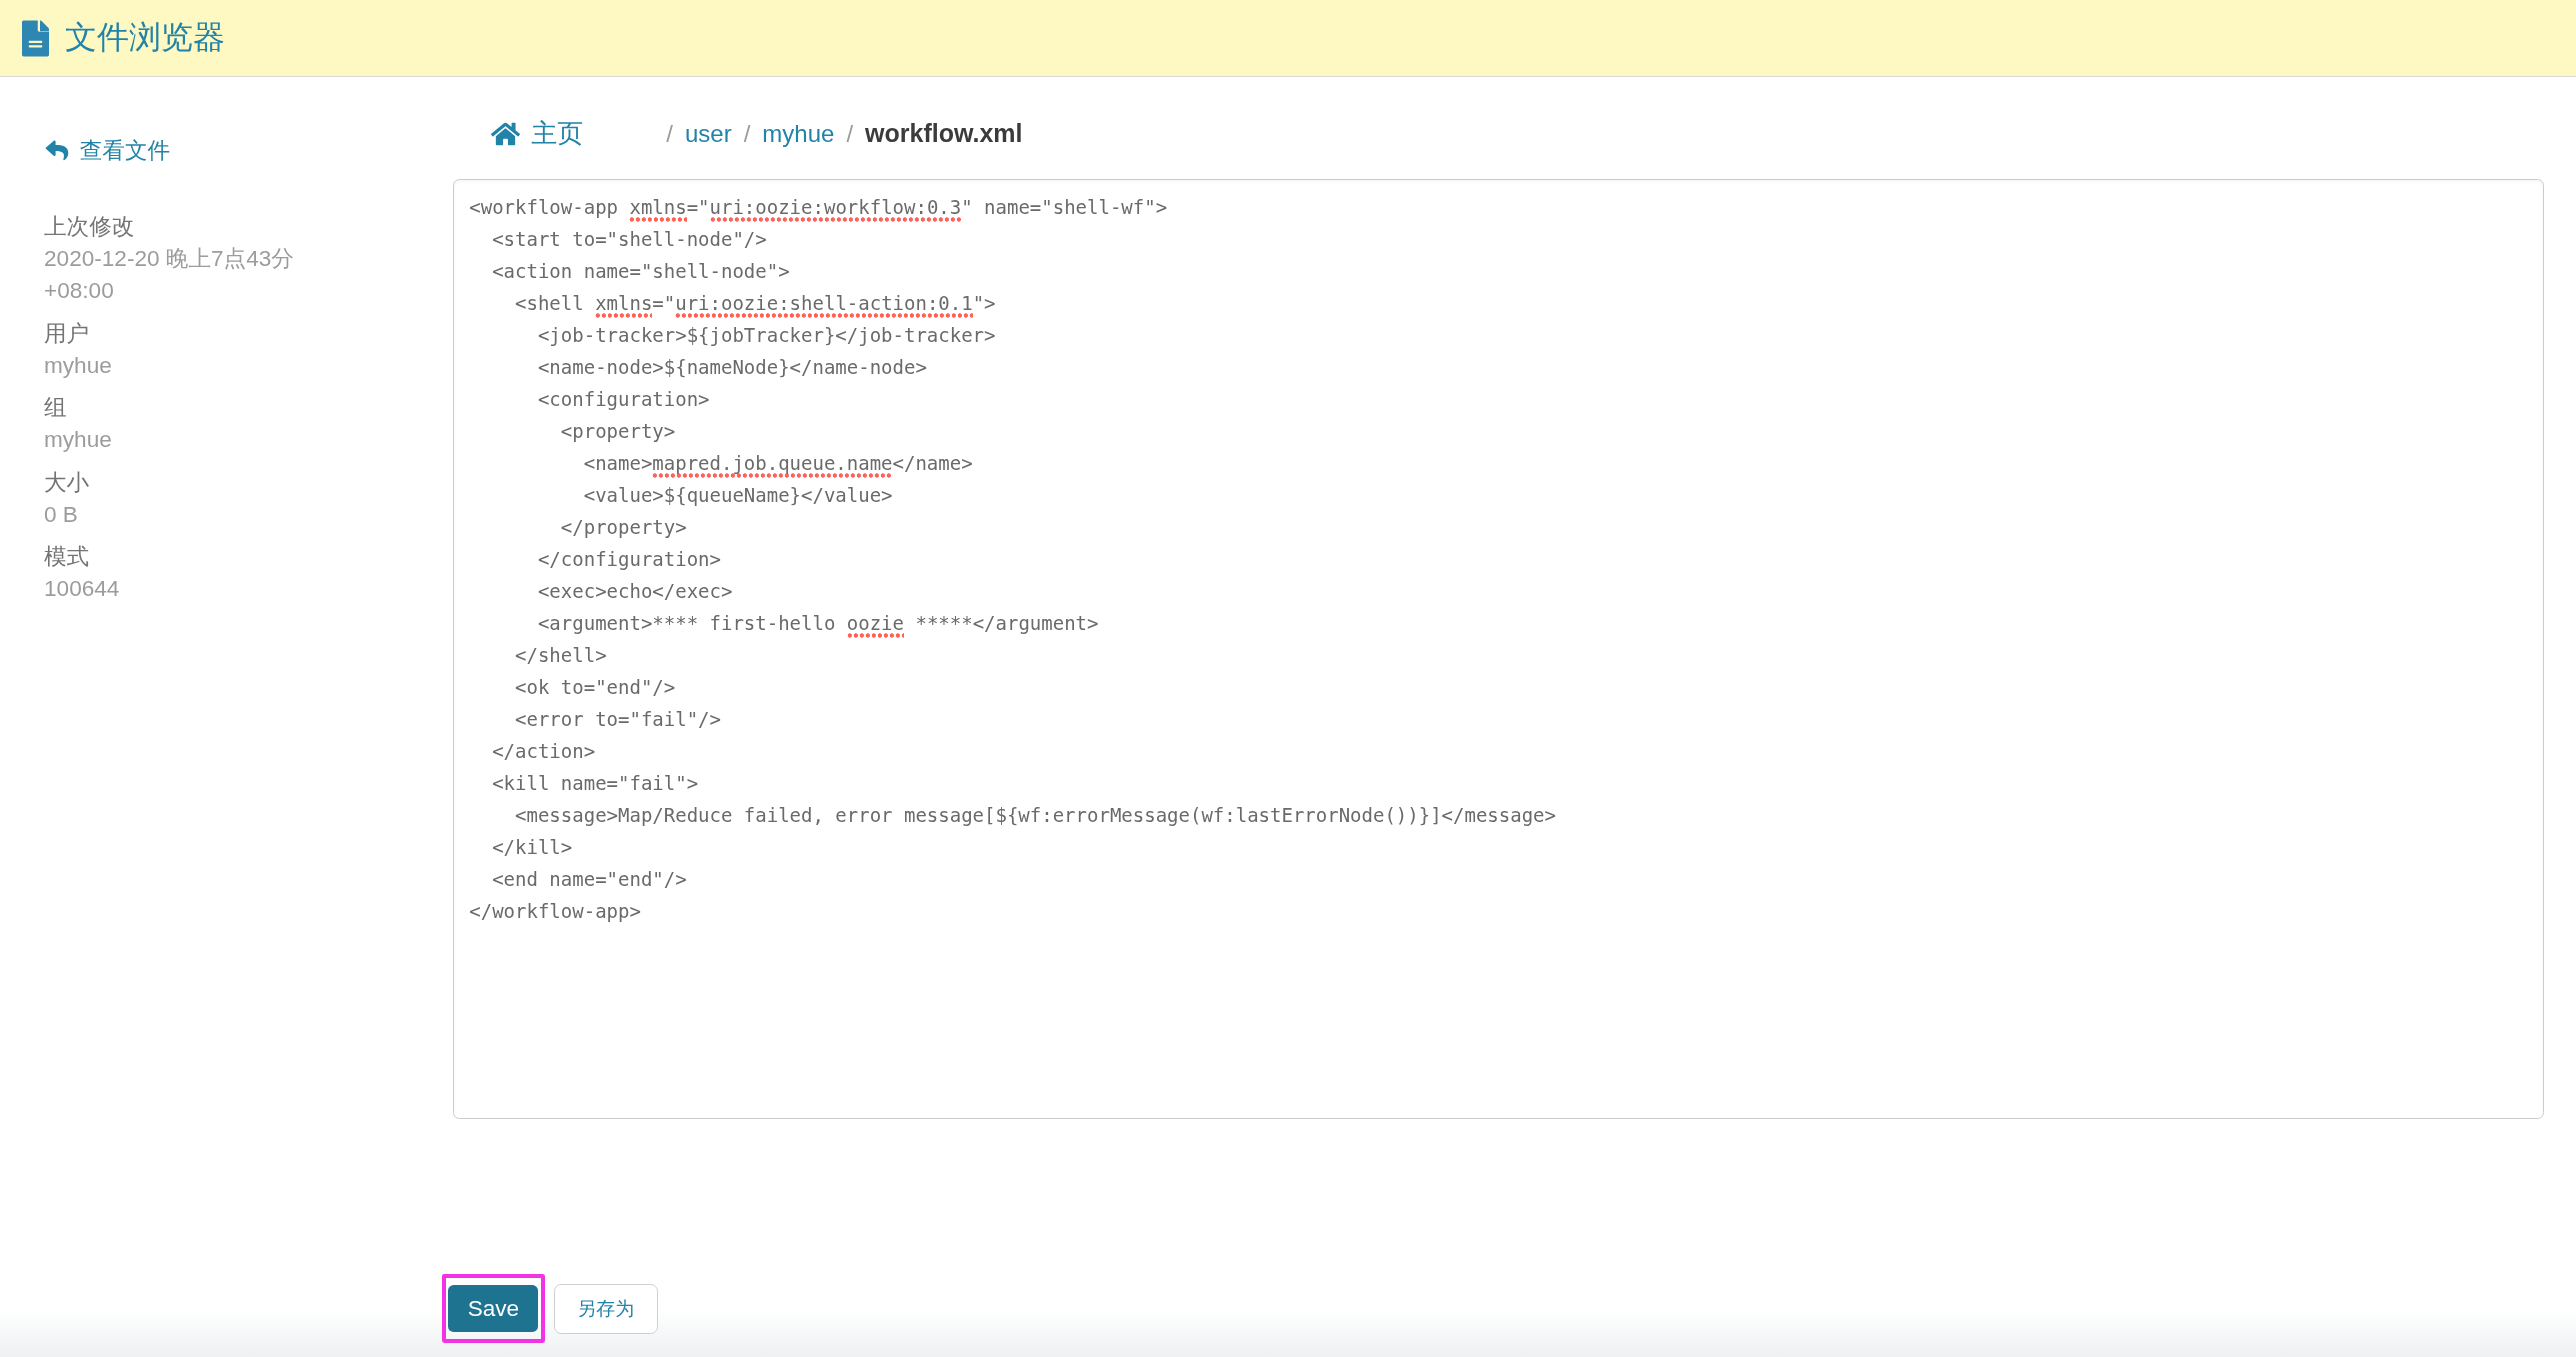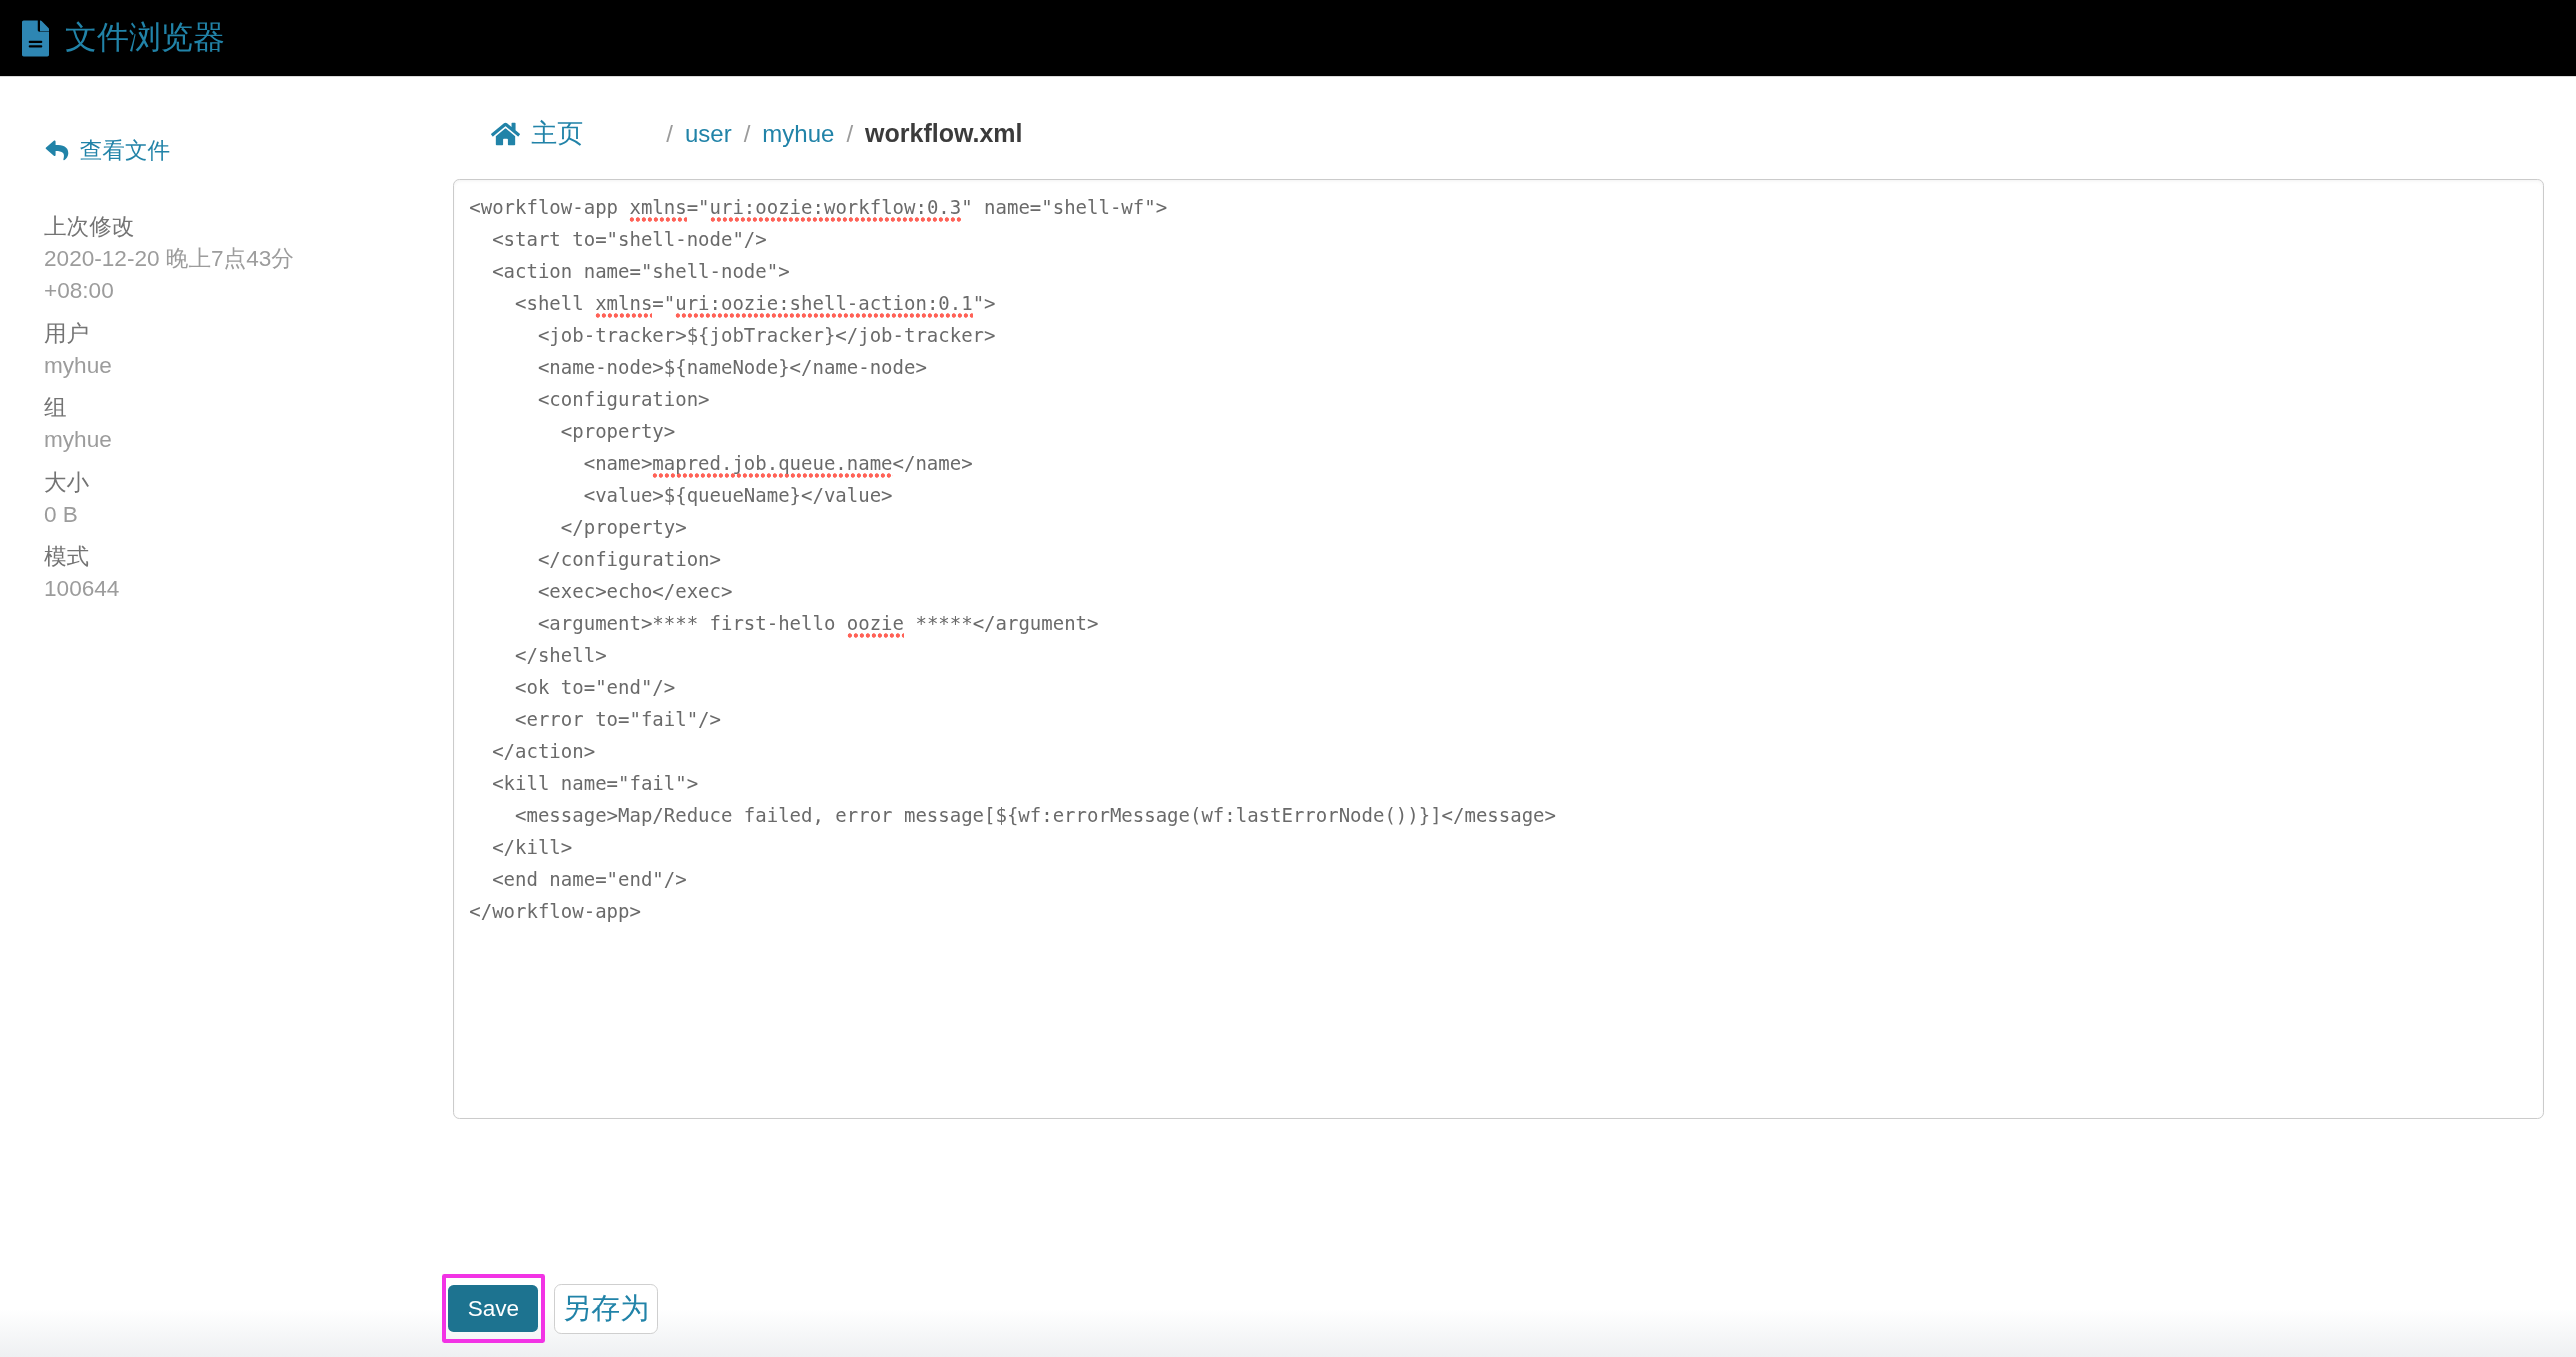--- a/index.html
+++ b/index.html
@@ -1,20 +1,20 @@
 <!DOCTYPE html>
 <html style="--accent: #2183a8; --save-button-bg: #1d7390; --highlight-box: #f233e5; --misspell-underline: #ff6257;font-size:13px"><head>
 <meta charset="utf-8">
 <style>
   html,body{margin:0;padding:0;background:#fff;}
   .page{position:relative;width:2576px;height:1357px;background:#fff;overflow:hidden;
         font-family:"Liberation Sans","DejaVu Sans",sans-serif;}
 
   
-  .app-header{position:absolute;top:0;left:0;right:0;height:77px;background:#000000;
+  .app-header{position:absolute;top:0;left:0;right:0;height:77px;background:#fef9c3;
               border-bottom:1.6px solid #d9d9d9;display:flex;align-items:center;
               padding-left:22px;box-sizing:border-box;}
   .doc-icon{display:inline-flex;}
   .doc-icon svg{width:27px;height:37px;fill:#2e86b3;display:block;}
   .app-title{margin:0 0 0 16px;font-size:32px;font-weight:400;color:var(--accent,#2183a8);}
 
   
   .sidebar{position:absolute;left:44px;top:114px;width:379px;}
   .back-link{display:inline-flex;align-items:center;gap:9.7px;color:var(--accent,#2183a8);
              font-size:22.6px;text-decoration:none;cursor:pointer;margin-top:21px;}
@@ -49,21 +49,21 @@
               background-repeat:repeat-x;background-position:0 100%;
               background-size:6px 4.8px;padding-bottom:4px;}
 
   
   .actions{position:absolute;left:442px;top:1274px;display:flex;align-items:center;z-index:2;}
   .highlight-box{display:inline-block;border:4px solid var(--highlight-box,#f233e5);
                  border-radius:2.4px;padding:7.2px 2.4px;}
   .btn-save{display:block;width:90px;height:47px;background:var(--save-button-bg,#1d7390);
             color:#fff;font-size:22.6px;font-family:inherit;border:0;border-radius:5.6px;cursor:pointer;}
   .btn-saveas{margin-left:8.9px;width:104px;height:50px;background:#fff;
-              color:var(--accent,#2183a8);font-size:29px;font-family:inherit;
+              color:var(--accent,#2183a8);font-size:19px;font-family:inherit;
               border:1.6px solid #cfcfcf;border-radius:7.2px;cursor:pointer;}
 
   .bottom-fade{position:absolute;left:0;right:0;bottom:0;height:48px;
                background:linear-gradient(180deg,rgba(238,240,242,0),#eef0f2);
                pointer-events:none;z-index:1;}
 </style>
 </head>
 <body>
 
 <div class="page">

